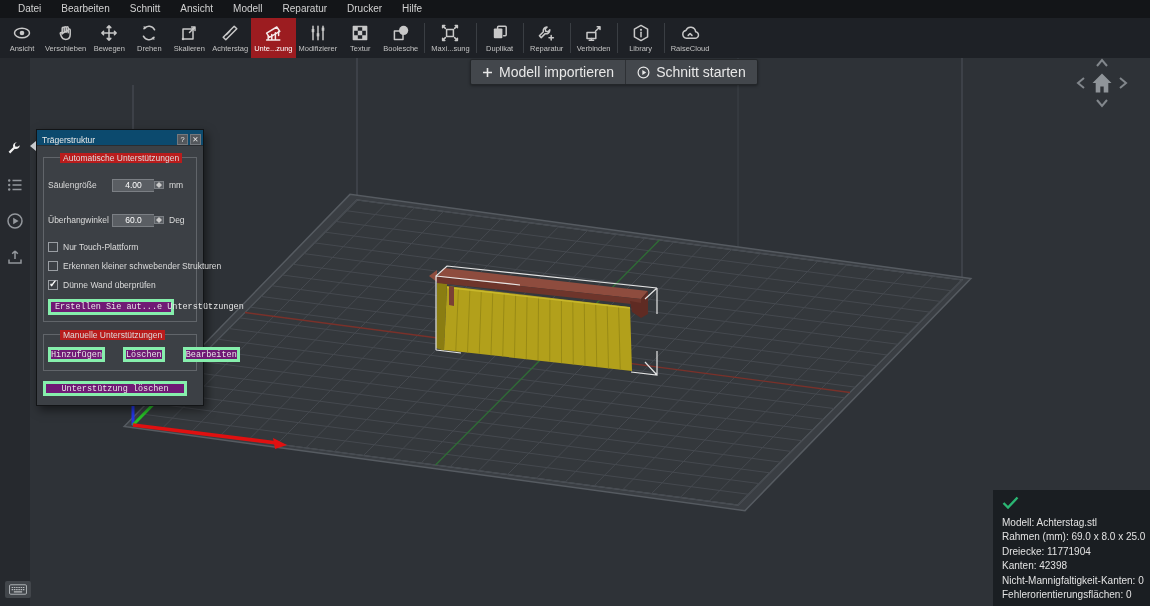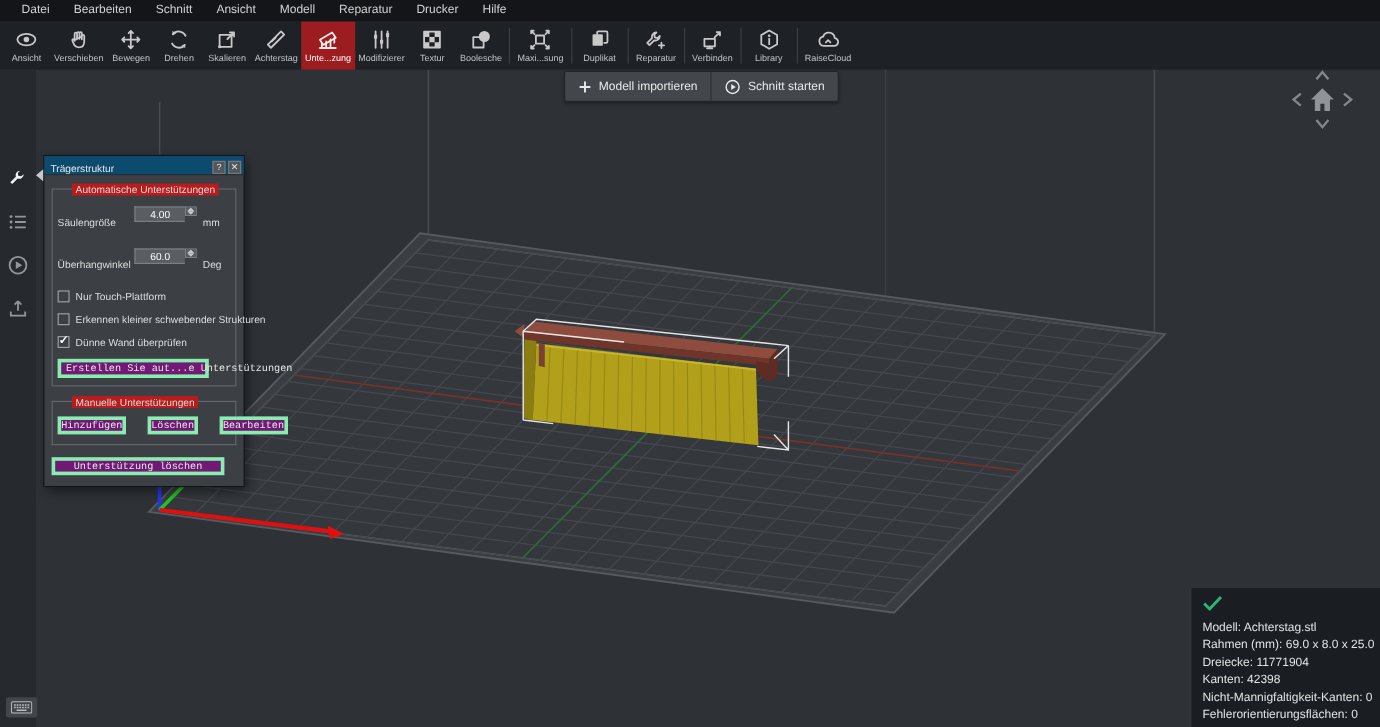--- a/index.html
+++ b/index.html
@@ -25,35 +25,35 @@
   .sidebar{position:absolute;left:0;top:58px;bottom:0;width:30px;background:#26292e;z-index:30;display:flex;flex-direction:column;align-items:center;padding-top:82px;gap:18px;box-sizing:border-box}
   .side-btn{width:18px;height:18px;color:#93979c;cursor:default}
   .side-btn svg{width:18px;height:18px;display:block}
   .side-btn.active{color:#f2f2f2}
   .kbd-btn{position:absolute;left:5px;bottom:8px;width:26px;height:17px;background:#42464b;border-radius:2px;display:flex;align-items:center;justify-content:center;z-index:31;color:#b9bcbf}
   .dialog-pointer{position:absolute;left:30px;top:141px;width:0;height:0;border-top:5px solid transparent;border-bottom:5px solid transparent;border-right:6px solid #c7cacd;z-index:26}
   
   .scene-svg{position:absolute;left:0;top:0;width:1150px;height:606px;z-index:5}
   
   .action-bar{position:absolute;left:470px;top:59px;height:24px;display:flex;align-items:stretch;background:#43474c;border:1px solid #232629;border-radius:2px;z-index:20;box-shadow:0 1px 3px rgba(0,0,0,.35)}
-  .ab-btn{display:flex;align-items:center;gap:6px;padding:0 11px;font-size:10px;color:#e8e8e8;cursor:default;white-space:nowrap}
+  .ab-btn{display:flex;align-items:center;gap:6px;padding:0 11px;font-size:14px;color:#e8e8e8;cursor:default;white-space:nowrap}
   .ab-div{width:1px;background:#2e3135}
   
   .nav-widget{position:absolute;left:1072px;top:54px;width:60px;height:58px;z-index:20}
   
   .dialog{position:absolute;left:36px;top:129px;width:168px;background:#3c4045;border:1px solid #121416;box-shadow:3px 4px 9px rgba(0,0,0,.5);z-index:25;font-size:8.5px;color:#dcdcdc;box-sizing:border-box}
   .dlg-title{height:15px;background:#0c4a6e;display:flex;align-items:flex-end;padding:0 2px 0 5px;border-bottom:1px solid #2a2d31}
   .dlg-title-text{flex:1;font-size:8.5px;color:#e8e8e8}
   .dlg-btn{width:11px;height:11px;background:#53575c;border:1px solid #74787d;color:#e6e6e6;font-size:7.5px;line-height:9px;display:flex;align-items:center;justify-content:center;margin-left:2px;box-sizing:border-box;cursor:default}
   .dlg-body{padding:6px 6px 9px}
   .group{border:1px solid #61656a;position:relative;padding:9px 4px 6px;margin-top:5px}
   .group-title{position:absolute;top:-5px;left:16px;background:#b91c1c;padding:0 3px;font-size:8.5px;white-space:nowrap}
   .field-row{display:flex;align-items:center;margin:5px 0 9px}
   .field-label{width:64px}
-  .spin{display:flex;align-items:flex-start;height:26px}
+  .spin{display:flex;align-items:center;height:26px}
   .spin input{width:42px;background:#5a5e63;border:1px solid #7b7f84;border-right:none;color:#fff;font-size:8.5px;text-align:center;padding:0;font-family:inherit;height:13px;box-sizing:border-box;outline:none}
   .spin-btns{width:10px;display:flex;flex-direction:column;border:1px solid #7b7f84;box-sizing:border-box}
   .spin-up,.spin-dn{flex:1;background:#5a5e63;display:flex;align-items:center;justify-content:center}
   .spin-up::after{content:"";border-left:3px solid transparent;border-right:3px solid transparent;border-bottom:3px solid #c9c9c9}
   .spin-dn::after{content:"";border-left:3px solid transparent;border-right:3px solid transparent;border-top:3px solid #c9c9c9}
   .unit{margin-left:5px}
   .cb-row{display:flex;align-items:flex-start;gap:5px;margin:9px 0}
   .cb{width:8px;height:8px;border:1px solid #9a9ea3;background:#3c4045;position:relative;flex:none}
   .cb.checked::after{content:"\2713";position:absolute;left:0;top:-3px;font-size:10px;color:#fff;font-weight:bold}
   .cb-label{white-space:nowrap}

